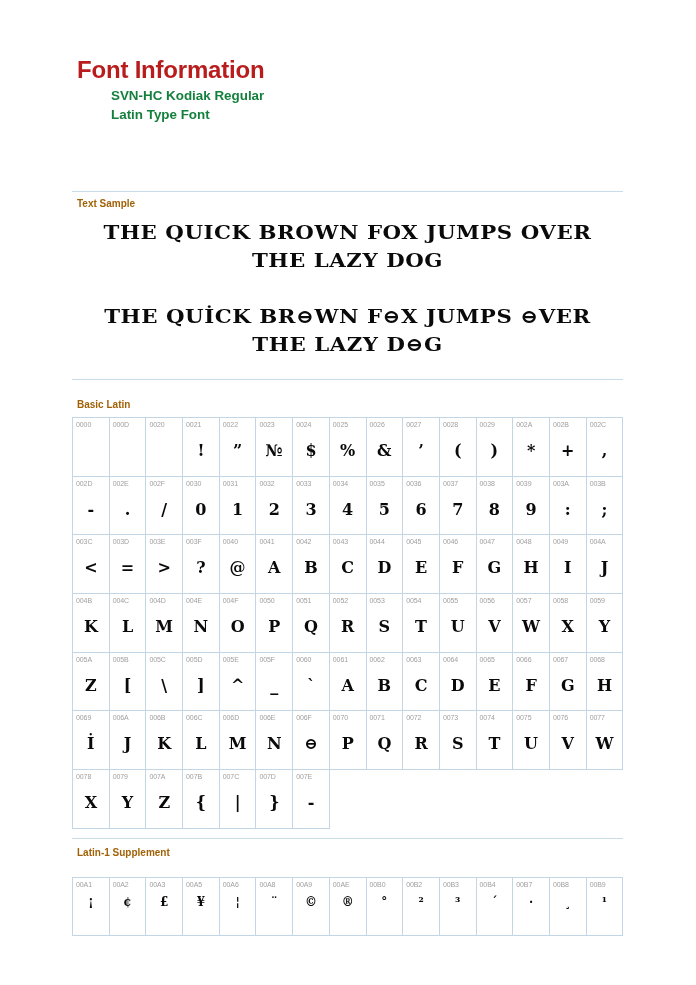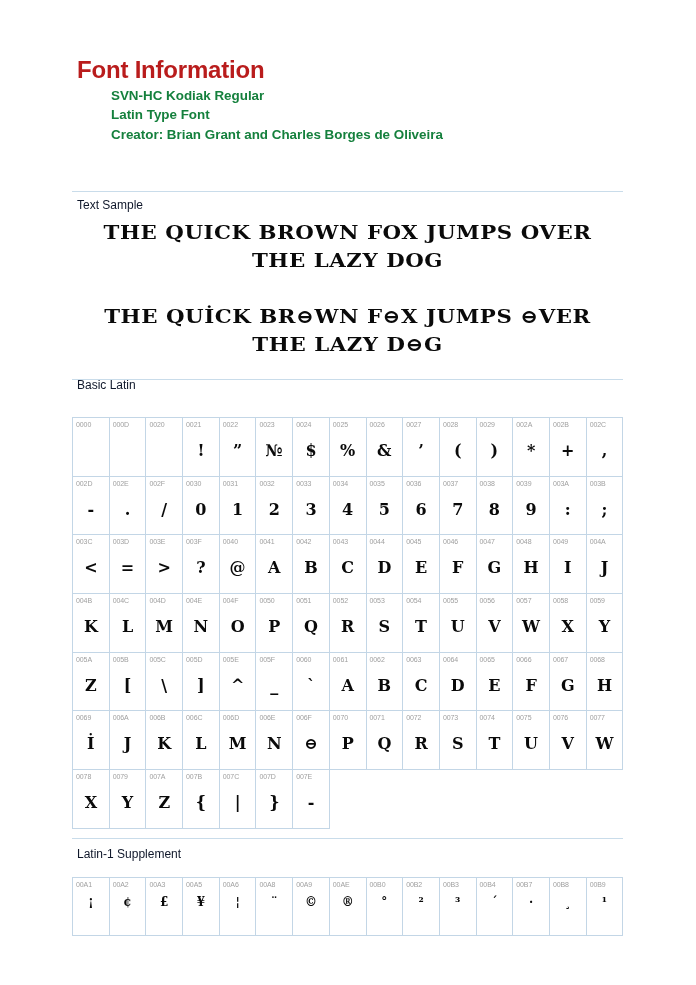--- a/index.html
+++ b/index.html
@@ -3,21 +3,21 @@
 <meta charset="utf-8">
 <style>
   html, body { margin: 0; padding: 0; background: #ffffff; }
   body { width: 696px; height: 985px; position: relative; overflow: hidden;
          font-family: "Liberation Sans", sans-serif; color: #111; }
   .title { position: absolute; left: 77px; top: 56px; font-size: 24px; font-weight: bold;
            color: #b91c1c; letter-spacing: -0.2px; }
   .info { position: absolute; left: 77px; top: 86px; font-size: 13.4px; font-weight: bold; line-height: 19.4px; color: #15803d; margin-left: 34px; }
   .info div { white-space: nowrap; }
   .rule { position: absolute; left: 72px; width: 551px; height: 1px; background: #c9dcea; }
-  .section-title { position: absolute; left: 77px; font-size: 12px; font-weight: normal; color: #0f172a; }
+  .section-title { position: absolute; left: 77px; font-size: 10px; font-weight: bold; color: #a16207; }
   .sample { position: absolute; left: 72px; width: 551px; text-align: center;
             font-family: "DejaVu Serif", serif; font-weight: bold; font-size: 19px; line-height: 28px;
             letter-spacing: 0.5px; color: #0a0a0a; transform: scaleX(1.12); transform-origin: center; }
   .grid { position: absolute; left: 72px; border-top: 1px solid #c3d6e6; border-left: 1px solid #c3d6e6; }
   .row { display: flex; }
   .cell { width: 35.7px; border-right: 1px solid #c3d6e6; border-bottom: 1px solid #c3d6e6;
           position: relative; box-sizing: content-box; }
   .code { position: absolute; left: 3px; top: 3px; font-size: 7px; color: #a0a0a0; letter-spacing: -0.1px; }
   .glyph { position: absolute; left: 0; right: 0; text-align: center;
            font-family: "DejaVu Serif", serif; font-weight: bold; color: #0a0a0a; }
@@ -27,36 +27,35 @@
   .latin1 .glyph { top: 17px; font-size: 12px; }
 </style>
 </head>
 <body>
 
 <div>
   <div class="title">Font Information</div>
   <div class="info">
     <div>SVN-HC Kodiak Regular</div>
     <div>Latin Type Font</div>
-    <div>Creator: Brian Grant and Charles Borges de Oliveira</div>
   </div>
 
   <div class="rule" style="top:191px"></div>
   <div class="section-title" style="top:198px">Text Sample</div>
   <div class="sample" style="top:218px">
     <div>THE QUICK BROWN FOX JUMPS OVER</div>
     <div>THE LAZY DOG</div>
   </div>
   <div class="sample" style="top:302px">
     <div>THE QUİCK BR⊖WN F⊖X JUMPS ⊖VER</div>
     <div>THE LAZY D⊖G</div>
   </div>
 
   <div class="rule" style="top:379px"></div>
-  <div class="section-title" style="top:378px">Basic Latin</div>
+  <div class="section-title" style="top:399px">Basic Latin</div>
   <div class="grid basic" style="top:417px" id="grid-basic">
       <div class="row">
         <div class="cell">
           <span class="code">0000</span>
           <span class="glyph"></span>
         </div>
         <div class="cell">
           <span class="code">000D</span>
           <span class="glyph"></span>
         </div>

